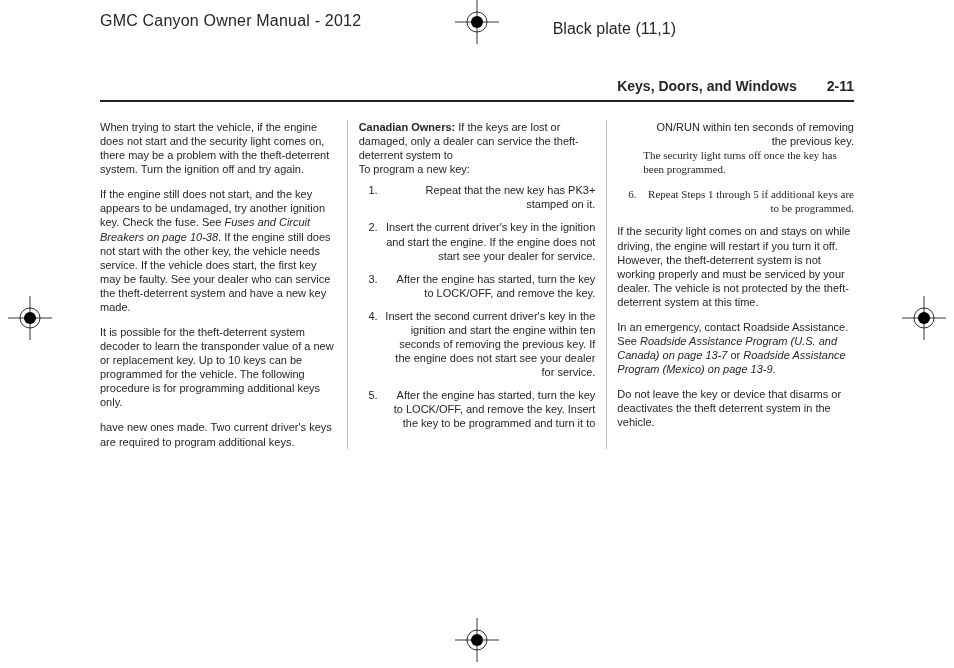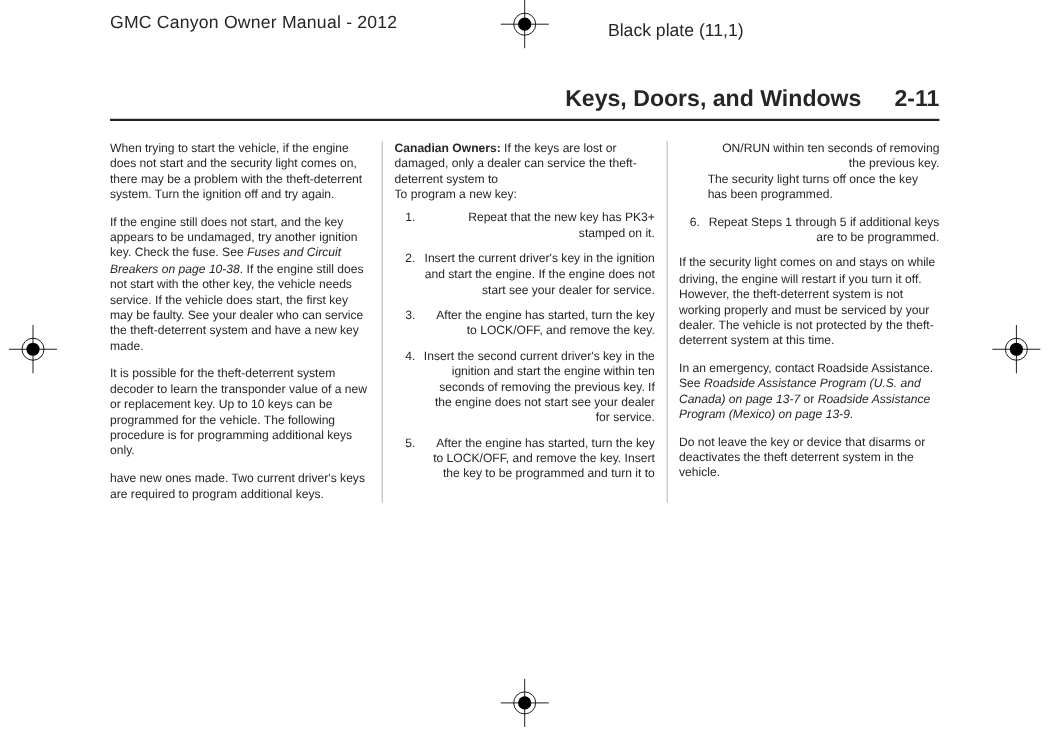--- a/index.html
+++ b/index.html
@@ -60,21 +60,21 @@
 
   
   .running-head-row {
     width: 754px;
     margin: 34px auto 0 auto;
     display: flex;
     justify-content: flex-end;
     align-items: baseline;
     gap: 30px;
     font-weight: bold;
-    font-size: 21px;
+    font-size: 14px;
   }
   .rule {
     width: 754px;
     margin: 6px auto 0 auto;
     border: 0;
     border-top: 2px solid #202020;
   }
 
   
   .body-cols {
@@ -93,21 +93,21 @@
 
   ol.steps {
     margin: 0 0 0 0;
     padding: 0 0 0 22px;
     text-align: right;
   }
   ol.steps > li {
     margin-bottom: 9px;
     padding-left: 4px;
   }
-  .step6-wrap { break-inside: avoid; }
+  .step6-wrap { break-inside: avoid; font-family: Liberation Serif, serif; }
 </style>
 </head>
 <body>
 
 <div class="top-zone">
   <span class="publication-title">GMC Canyon Owner Manual - 2012</span>
   <span class="plate-label">Black plate (11,1)</span>
 
   <span class="top-regmark">
     <svg width="44" height="44" viewBox="0 0 44 44">

